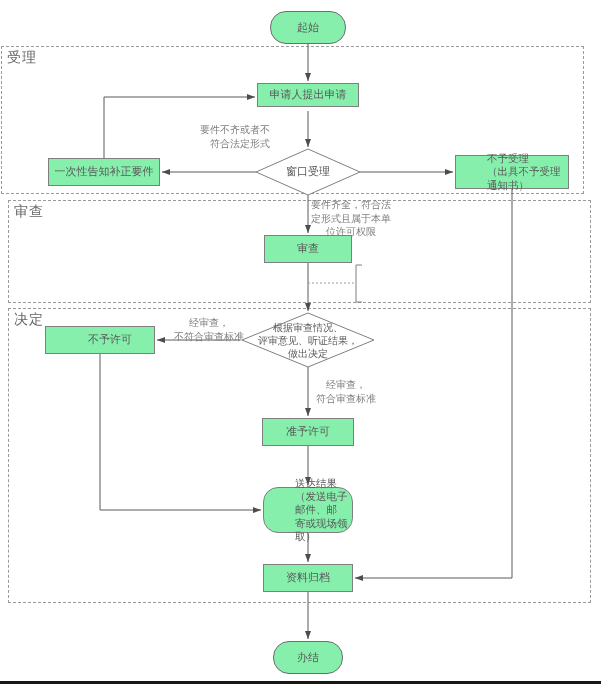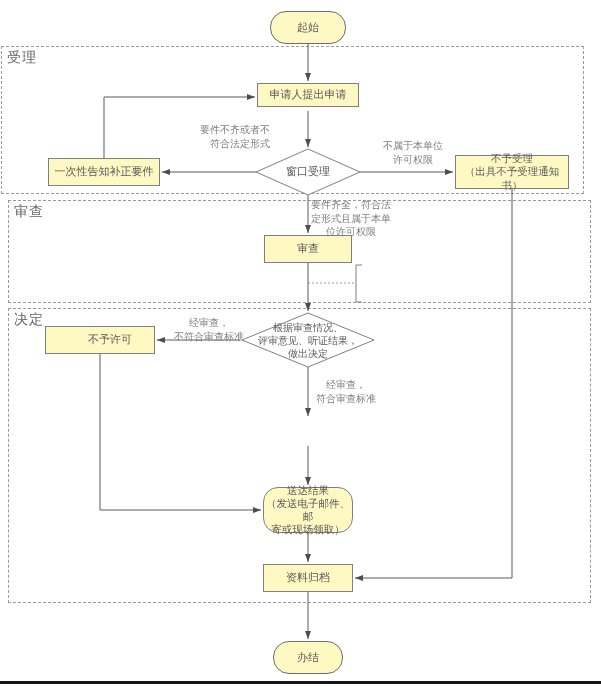--- a/index.html
+++ b/index.html
@@ -8,26 +8,26 @@
     font-family:"DejaVu Sans","Liberation Sans",sans-serif;color:#595959;
   }
   .wires{position:absolute;left:0;top:0;z-index:1;}
   .section{
     position:absolute;border:1px dashed #9a9a9a;z-index:0;box-sizing:border-box;
   }
   .sec-label{
     position:absolute;left:5px;top:2px;font-size:14px;color:#666;letter-spacing:1px;
   }
   .node{
-    position:absolute;z-index:2;box-sizing:border-box;background:#fef9c3;
+    position:absolute;z-index:2;box-sizing:border-box;background:#86efac;
     border:1px solid #7f7f7f;display:flex;align-items:center;justify-content:center;
-    text-align:center;font-size:11px;line-height:1.25;color:#595959;white-space:pre-line;font-family:Liberation Serif, serif;
+    text-align:left;font-size:11px;line-height:1.25;color:#595959;white-space:pre-line;font-family:Liberation Serif, serif;
   }
   .terminal{border-radius:16px;border-color:#6e6e6e;}
-  .small{font-size:10.5px;}
+  .small{font-size:10.5px;padding-left:31px;}
   .dlabel{
     position:absolute;z-index:3;display:flex;align-items:center;justify-content:center;
     text-align:center;background:transparent;border:none;font-size:10px;line-height:1.3;
     color:#595959;white-space:pre-line;
   }
   .elabel{
     position:absolute;z-index:2;text-align:center;font-size:10px;line-height:1.35;
     color:#7d7d7d;white-space:pre-line;
   }
   .notes{
@@ -95,33 +95,32 @@
 （出具不予受理通知书）</div>
 
   <div class="node" style="left:264px;top:235px;width:88px;height:28px;">审查</div>
 
   <div class="dlabel" style="left:248px;top:318px;width:120px;height:44px;">根据审查情况、
 评审意见、听证结果，
 做出决定</div>
 
   <div class="node" style="left:45px;top:326px;width:110px;height:28px;padding-left:20px;">不予许可</div>
 
+  <div class="node" style="left:262px;top:418px;width:92px;height:28px;">准予许可</div>
 
   <div class="node small" style="left:263px;top:487px;width:90px;height:46px;border-radius:15px;">送达结果
 （发送电子邮件、邮
 寄或现场领取）</div>
 
   <div class="node" style="left:263px;top:564px;width:90px;height:28px;">资料归档</div>
 
   <div class="node terminal" style="left:273px;top:641px;width:70px;height:33px;">办结</div>
 
   <div class="elabel" style="left:182px;top:123px;width:88px;text-align:right;">要件不齐或者不
 符合法定形式</div>
-  <div class="elabel" style="left:372px;top:139px;width:82px;">不属于本单位
-许可权限</div>
   <div class="elabel" style="left:310px;top:198px;width:82px;">要件齐全，符合法
 定形式且属于本单
 位许可权限</div>
   <div class="elabel" style="left:163px;top:316px;width:92px;">经审查，
 不符合审查标准</div>
   <div class="elabel" style="left:310px;top:378px;width:72px;">经审查，
 符合审查标准</div>
 
 
   <div class="bottom-bar"></div>

